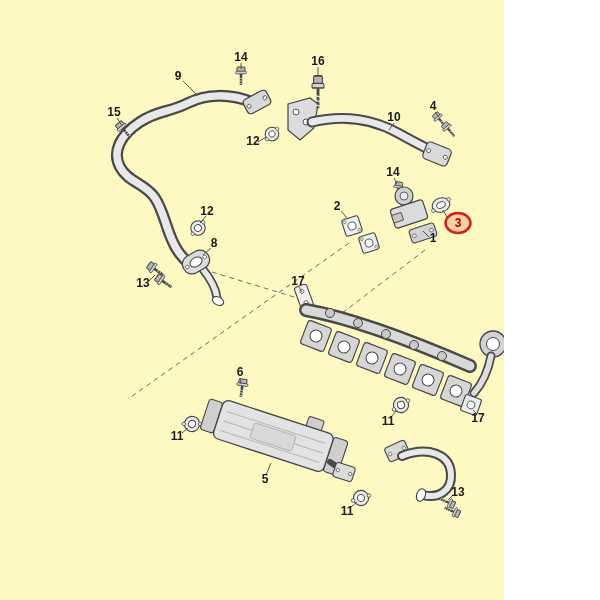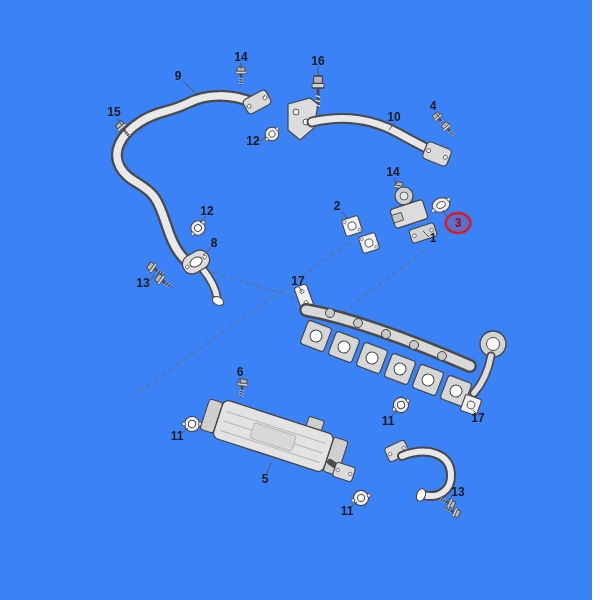--- a/index.html
+++ b/index.html
@@ -1,19 +1,19 @@
 <!DOCTYPE html>
 <html><head>
 <meta charset="utf-8">
 <style>
   html, body { margin: 0; padding: 0; background: #ffffff; }
   .stage {
     position: relative;
-    width: 592px; height: 600px;
-    background: #3b82f6;
+    width: 504px; height: 600px;
+    background: #fef9c3;
     font-family: "Liberation Sans", "DejaVu Sans", sans-serif;
     overflow: hidden;
   }
   svg { display: block; }
   text.callout {
     font-family: "Liberation Sans", "DejaVu Sans", sans-serif;
     font-size: 12px;
     font-weight: 700;
     fill: #1a1a1a;
     text-anchor: middle;

